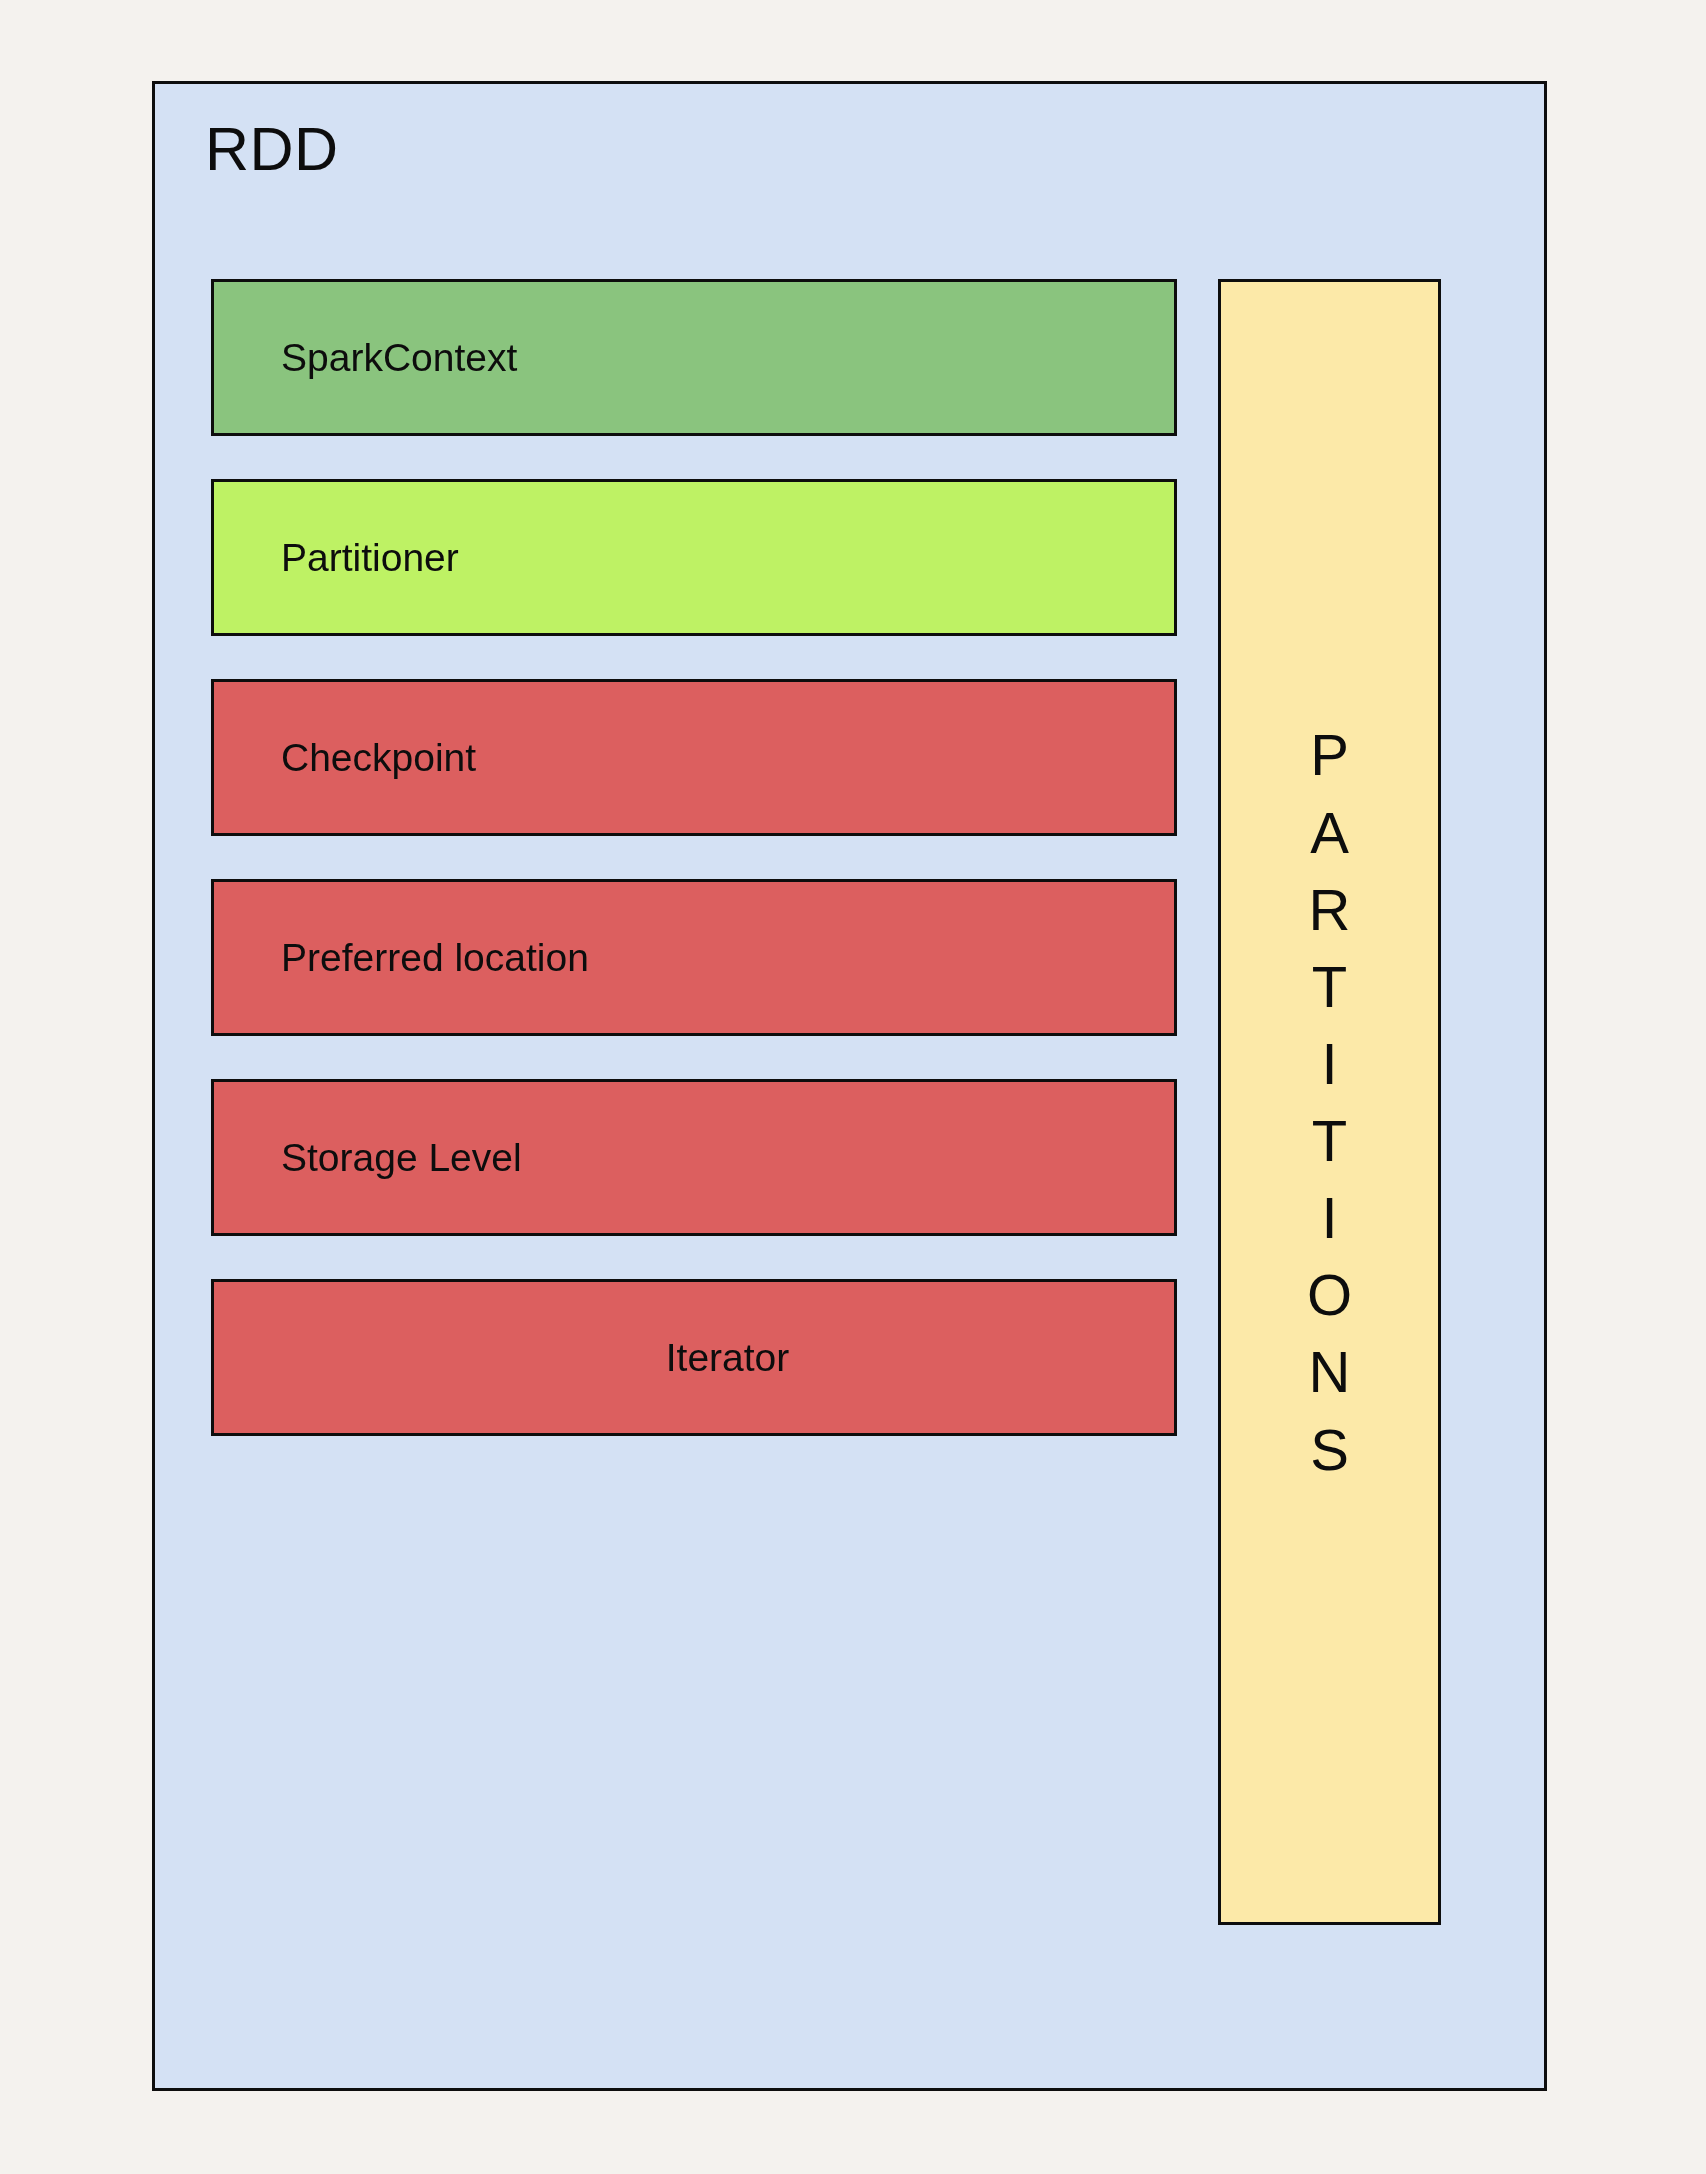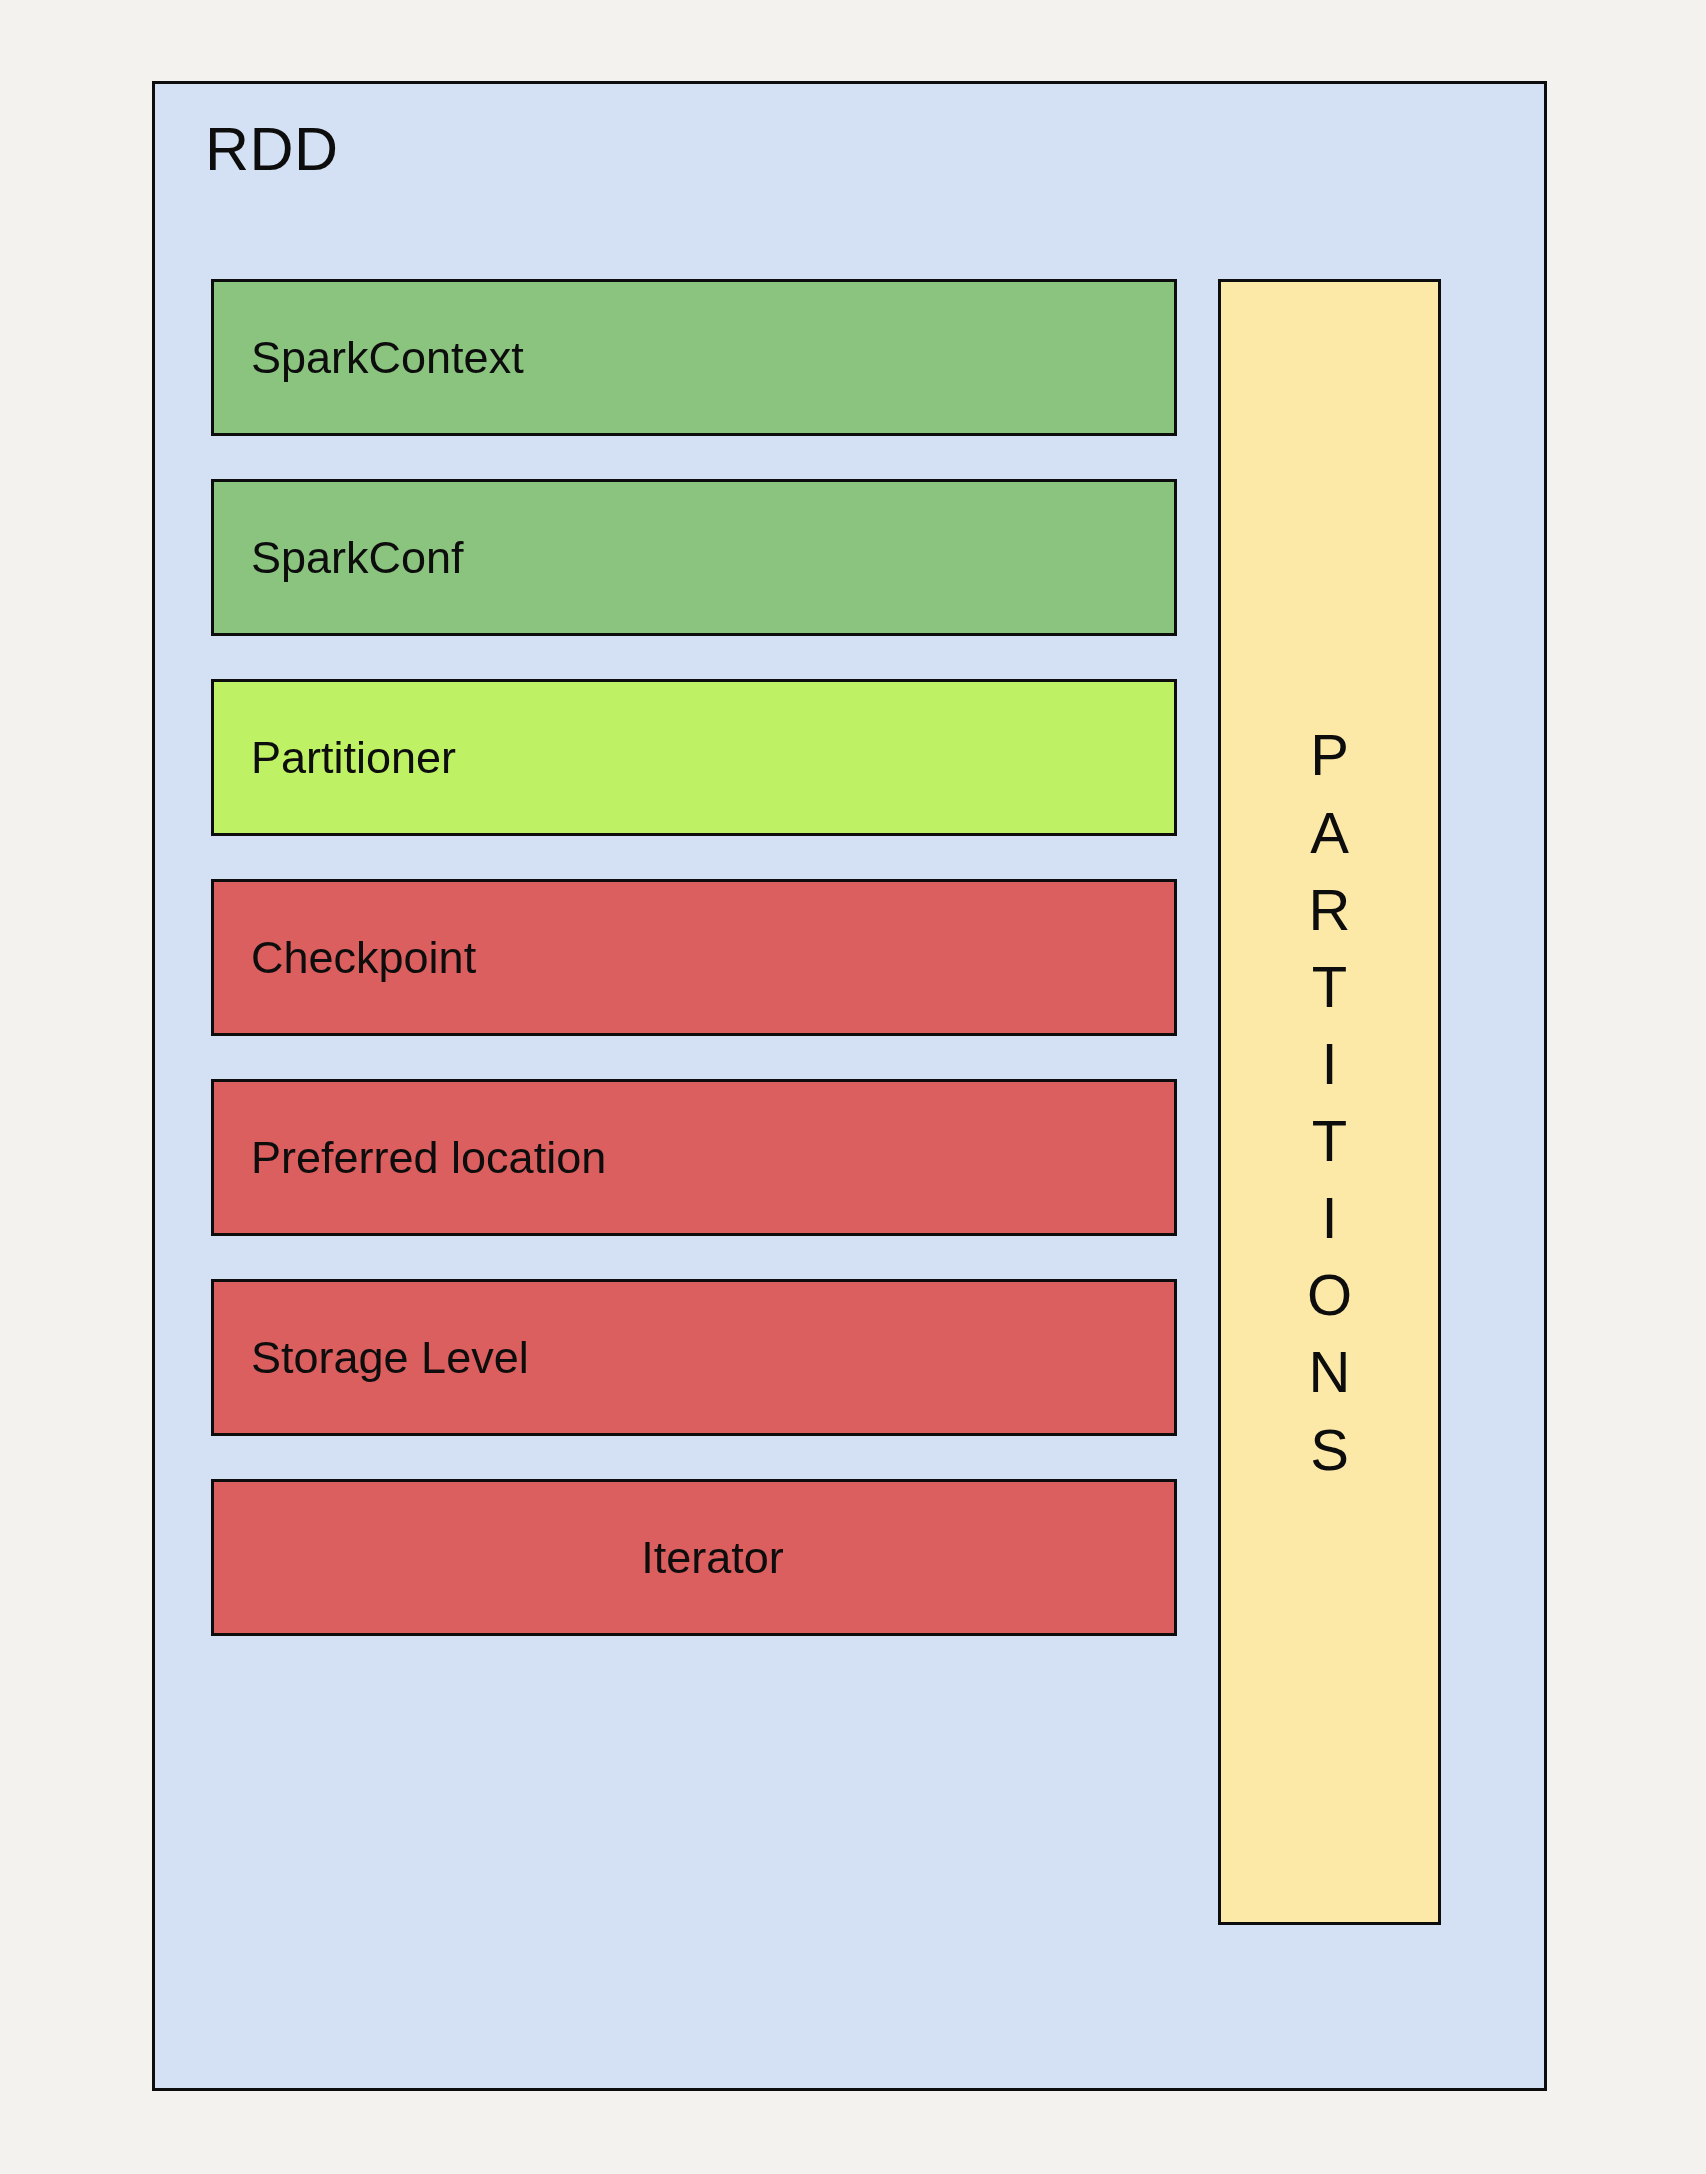--- a/index.html
+++ b/index.html
@@ -57,24 +57,25 @@
     height: 157px;
     margin-bottom: 43px;
     border: 3.8px solid #0d0d0d;
     display: flex;
     align-items: center;
     padding-left: 37px;
   }
   .attr-box:last-child { margin-bottom: 0; justify-content: center; }
 
   .attr-label {
-    font-size: 45px;
+    font-size: 39px;
     line-height: 1;
     color: #0d0d0d;
     white-space: nowrap;
+    margin-left: 30px;
   }
 
   .sw-green  { background: #8ac47e; }
   .sw-yellow { background: #bef264; }
   .sw-red    { background: #dc5f5f; }
 
   
   .partitions-box {
     position: absolute;
     left: 1063px;
@@ -112,23 +113,20 @@
   <div class="rdd-container">
 
     <div class="rdd-title">RDD</div>
 
     <div class="attr-column">
 
       <div class="attr-box sw-green">
         <span class="attr-label">SparkContext</span>
       </div>
 
-      <div class="attr-box sw-green">
-        <span class="attr-label">SparkConf</span>
-      </div>
 
       <div class="attr-box sw-yellow">
         <span class="attr-label">Partitioner</span>
       </div>
 
 
       <div class="attr-box sw-red">
         <span class="attr-label">Checkpoint</span>
       </div>
 

